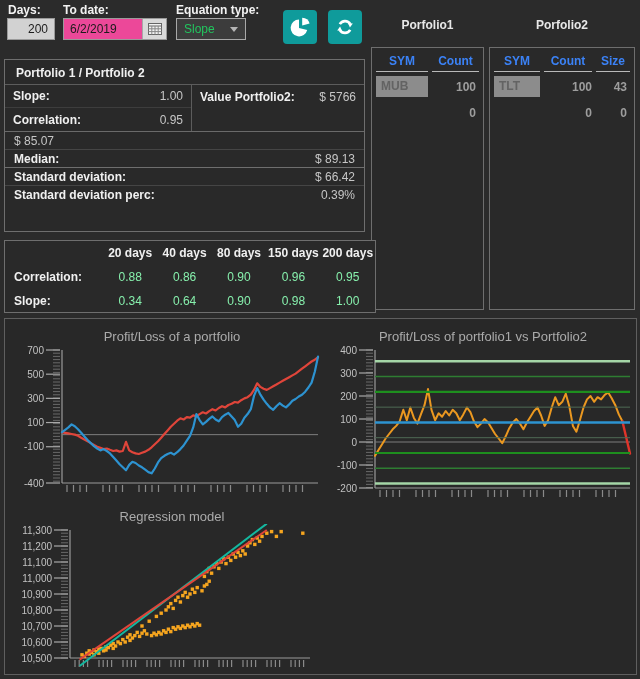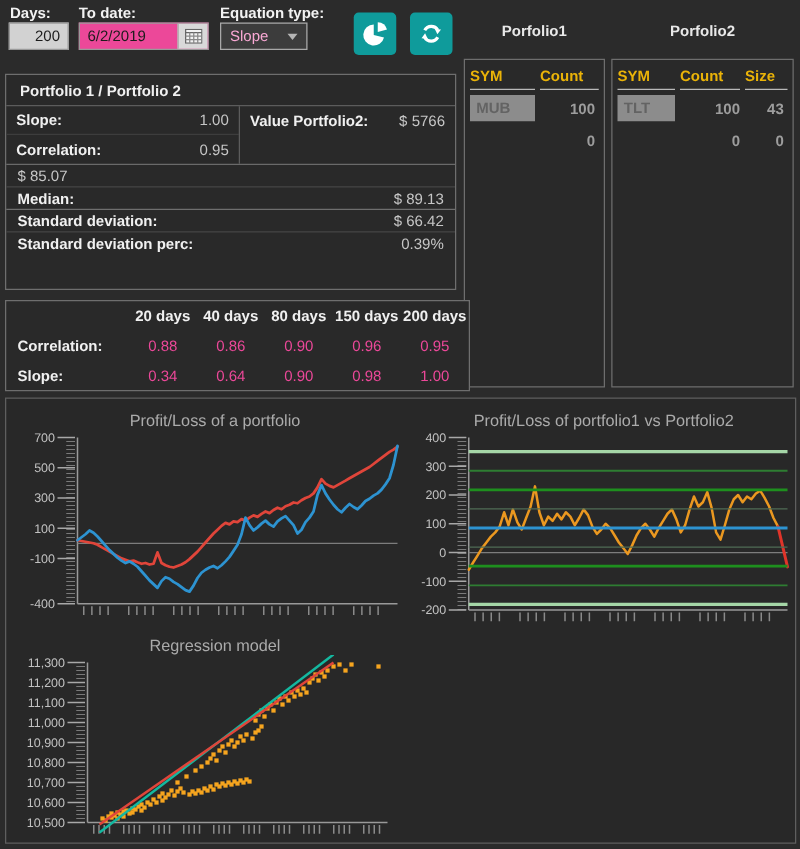--- a/index.html
+++ b/index.html
@@ -6,49 +6,49 @@
   html,body { width:640px; height:679px; background:#2b2b2b; overflow:hidden;
     font-family:"Liberation Sans", sans-serif; font-size:12px; color:#f0f0f0; position:relative; }
   .abs { position:absolute; }
   .lbl { font-weight:bold; color:#f2f2f2; font-size:12px; }
   
   .tb-input { border:1px solid #9a9a9a; height:22px; font-size:12px; font-family:"Liberation Sans",sans-serif; }
   #days-box { left:7px; top:18px; width:48px; background:#d2d2d2; color:#1c1c1c; text-align:right; padding-right:6px; line-height:20px; }
   #date-box { left:63px; top:18px; width:104px; background:#ec4899; color:#1c1c1c; display:flex; align-items:center; }
   #date-box .dtxt { flex:1; padding-left:6px; }
   #cal-btn { width:24px; height:20px; background:#d9d9d9; border-left:1px solid #a8a8a8; display:flex; align-items:center; justify-content:center; }
-  #combo { left:176px; top:18px; width:70px; background:#3c3c3c; border:1px solid #a8a8a8; color:#f9a8d4; display:flex; align-items:center; }
+  #combo { left:176px; top:18px; width:70px; background:#3c3c3c; border:1px solid #a8a8a8; color:#22c55e; display:flex; align-items:center; }
   #combo .ctxt { flex:1; padding-left:7px; }
   #combo .arrow { width:0; height:0; border-left:4px solid transparent; border-right:4px solid transparent; border-top:5px solid #b5b5b5; margin-right:7px; }
   .teal-btn { width:34px; height:34px; background:#0f9b9b; border:none; border-radius:4px; top:10px; display:flex; align-items:center; justify-content:center; cursor:pointer; }
   
   .panel { border:1px solid #6e6e6e; background:#292929; }
   .ptitle { color:#e8e8e8; font-weight:bold; text-align:center; }
   .pf-head { display:flex; padding:6px 4px 0 4px; }
-  .pf-head span { font-weight:bold; color:#eab308; border-bottom:1px solid #b9b9b9; padding-bottom:3px; }
+  .pf-head span { font-weight:bold; color:#3b82f6; border-bottom:1px solid #b9b9b9; padding-bottom:3px; text-align:center; }
   .pf-row { display:flex; padding:3px 4px 0 4px; align-items:center; height:26px;font-weight:bold; }
   .symcell { background:#8c8c8c; color:#636363; height:21px; line-height:21px; padding-left:5px; }
   .numcell { color:#9d9d9d; text-align:right; }
   
   .sp-title { height:25px; line-height:26px; padding-left:11px; font-weight:bold; border-bottom:1px solid #5c5c5c; }
   .sp-two { display:grid; grid-template-columns:186px 1fr; border-bottom:1px solid #6a6a6a; }
   .sp-col2 { border-left:1px solid #5c5c5c; }
   .sp-row { display:flex; height:23px; align-items:center; padding:0 8px; border-bottom:1px solid #3d3d3d; }
   .sp-row:last-child { border-bottom:none; }
   .sp-row .k { font-weight:bold; flex:1; }
   .sp-row .v { color:#c6c6c6; }
   .pl-row { display:flex; height:18px; align-items:center; padding:0 9px; border-bottom:1px solid #454545; }
   .pl-row .k { font-weight:bold; flex:1; }
   .pl-row .v { color:#c6c6c6; }
   
   .per-grid { display:grid; grid-template-columns:98px repeat(5,1fr); }
   .per-grid div { height:24px; line-height:24px; }
   .per-h { font-weight:bold; text-align:center; }
   .per-l { font-weight:bold; padding-left:9px; }
-  .per-v { color:#ec4899; text-align:center; }
+  .per-v { color:#86efac; text-align:center; }
   .chart-title { position:absolute; text-align:center; color:#ababab; font-size:13px; }
   svg text { font-family:"Liberation Sans",sans-serif; }
 </style>
 </head>
 <body>
 
 <div class="abs lbl" style="left:8px;top:3px;">Days:</div>
 <div class="abs tb-input" id="days-box">200</div>
 
 <div class="abs lbl" style="left:63px;top:3px;">To date:</div>

